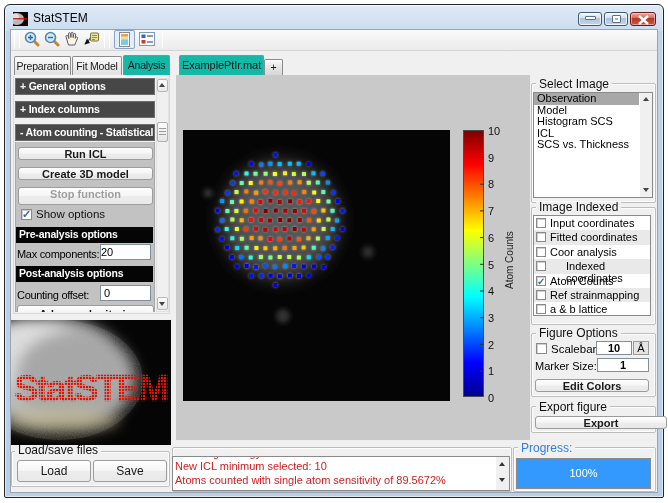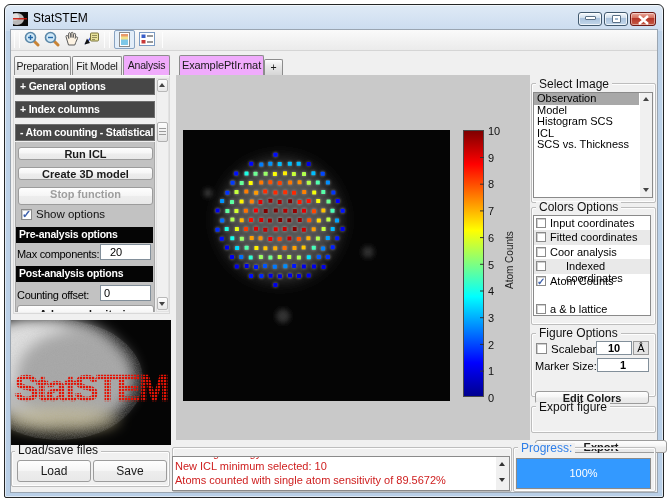--- a/index.html
+++ b/index.html
@@ -35,21 +35,21 @@
 .hdr{position:absolute;left:15px;width:140px;height:17px;background:#474747;border:1px solid #6e6e6e;
   color:#fff;font-size:10.5px;font-weight:bold;line-height:15px;padding-left:4px;letter-spacing:-0.2px;white-space:nowrap;}
 .bbar{position:absolute;left:16px;width:137px;height:16px;background:#050505;
   color:#fff;font-size:10.5px;font-weight:bold;line-height:15px;padding-left:3px;letter-spacing:-0.2px;white-space:nowrap;}
 .cb{position:absolute;width:11px;height:11px;background:#fff;border:1px solid #8a8a8a;
   box-shadow:inset 1px 1px 0 #cfcfcf;}
 .check{position:absolute;font-size:11px;color:#3f62ad;font-weight:bold;left:0px;top:-2px;}
 .tab{position:absolute;top:56px;height:32px;border:1px solid #8c8c8c;border-bottom:none;
   border-radius:2px 2px 0 0;background:linear-gradient(#fcfcfc,#e8e8e8 40%,#d6d6d6);
   font-size:10.5px;letter-spacing:-0.2px;color:#1a1a1a;text-align:center;line-height:18px;white-space:nowrap;}
-.tab.active{background:#f0abfc;height:20px;top:55px;z-index:3;}
+.tab.active{background:#14b8a6;height:20px;top:55px;z-index:3;}
 .li{font-size:11px;color:#000;padding-left:3px;line-height:11.5px;white-space:nowrap;}
 .ck-row{position:absolute;left:0;width:100%;font-size:11px;color:#000;}
 </style>
 </head>
 <body>
 <div class="win"></div>
 
 <div class="client"></div>
 
 <div class="ticon">
@@ -128,21 +128,21 @@
   <div class="abs" style="left:15px;top:142px;width:140px;height:170px;background:#c2c2c2;border:1px solid #a8a8a8;border-top:none;"></div>
   <div class="btn" style="left:18px;top:147px;width:135px;height:13px;line-height:12px;font-size:11px;font-weight:bold;">Run ICL</div>
   <div class="btn" style="left:18px;top:167px;width:135px;height:13px;line-height:12px;font-size:11px;font-weight:bold;">Create 3D model</div>
   <div class="btn" style="left:18px;top:187px;width:135px;height:18px;line-height:12px;font-size:11px;font-weight:bold;color:#9e9e9e;">Stop function</div>
   <div class="cb" style="left:21px;top:209px;">
       <span class="check">✓</span>
     </div>
   <div class="abs" style="left:36px;top:208px;font-size:11.5px;font-weight:normal;color:#111;">Show options</div>
   <div class="bbar" style="top:227px;">Pre-analysis options</div>
   <div class="abs" style="left:17px;top:248px;font-size:11px;color:#000;letter-spacing:-0.3px;">Max components:</div>
-  <div class="edit" style="left:100px;top:244px;width:51px;height:16px;line-height:14px;padding-left:9px;">20</div>
+  <div class="edit" style="left:100px;top:244px;width:51px;height:16px;line-height:14px;padding-left:0;">20</div>
   <div class="bbar" style="top:266px;">Post-analysis options</div>
   <div class="abs" style="left:17px;top:289px;font-size:11px;color:#000;letter-spacing:-0.3px;">Counting offset:</div>
   <div class="edit" style="left:100px;top:285px;width:51px;height:16px;line-height:14px;padding-left:3px;">0</div>
   <div class="abs" style="left:17px;top:305px;width:137px;height:7px;overflow:hidden;">
     <div class="btn" style="left:0;top:0;width:137px;height:16px;line-height:17px;font-size:11px;font-weight:bold;">Advanced criteria</div>
   </div>
 
   <div class="abs" style="left:156px;top:78px;width:13px;height:234px;background:#f0f0f0;border:1px solid #e2e2e2;"></div>
   <div class="abs" style="left:157px;top:79px;width:11px;height:13px;background:linear-gradient(#fdfdfd,#e8e8e8);border:1px solid #b8b8b8;border-radius:2px;"></div>
   <div class="abs" style="left:159px;top:83px;width:0;height:0;border-left:3.5px solid transparent;border-right:3.5px solid transparent;border-bottom:4px solid #444;"></div>
@@ -546,21 +546,21 @@
   <div class="abs li" style="left:534px;top:93px;width:105px;background:#a8a8a8;">Observation</div>
   <div class="abs li" style="left:534px;top:104.5px;">Model</div>
   <div class="abs li" style="left:534px;top:116px;">Histogram SCS</div>
   <div class="abs li" style="left:534px;top:127.5px;">ICL</div>
   <div class="abs li" style="left:534px;top:139px;">SCS vs. Thickness</div>
   <div class="abs" style="left:640px;top:93px;width:12px;height:104px;background:#f0f0f0;"></div>
   <div class="abs" style="left:643px;top:97px;width:0;height:0;border-left:3.5px solid transparent;border-right:3.5px solid transparent;border-bottom:4px solid #444;"></div>
   <div class="abs" style="left:643px;top:188px;width:0;height:0;border-left:3.5px solid transparent;border-right:3.5px solid transparent;border-top:4px solid #444;"></div>
 
   <div class="group" style="left:531px;top:207px;width:125px;height:118px;"></div>
-  <div class="gtitle" style="left:536px;top:202px;">Colors Options</div>
+  <div class="gtitle" style="left:536px;top:202px;">Image Indexed</div>
   <div class="abs" style="left:533px;top:215px;width:118px;height:101px;background:#fff;border:1px solid #8a8a8a;" id="cklist">
     <div class="ck-row" style="top:0;height:14.4px;">
         <span class="cb" style="left:2px;top:2px;width:10px;height:10px;"></span>
         <span class="abs" style="left:16px;top:1px;">Input coordinates</span>
       </div>
     <div class="ck-row" style="top:14.4px;height:14.4px;background:#e9e9e9;">
         <span class="cb" style="left:2px;top:2px;width:10px;height:10px;"></span>
         <span class="abs" style="left:16px;top:1px;">Fitted coordinates</span>
       </div>
     <div class="ck-row" style="top:28.8px;height:14.4px;">
@@ -570,39 +570,43 @@
     <div class="ck-row" style="top:43.2px;height:14.4px;background:#e9e9e9;">
         <span class="cb" style="left:2px;top:2px;width:10px;height:10px;"></span>
         <span class="abs" style="left:32px;top:1px;">Indexed coordinates</span>
       </div>
     <div class="ck-row" style="top:57.6px;height:14.4px;">
         <span class="cb" style="left:2px;top:2px;width:10px;height:10px;">
           <span class="check" style="font-size:10px;top:-1px;">✓</span>
         </span>
         <span class="abs" style="left:16px;top:1px;">Atom Counts</span>
       </div>
+    <div class="ck-row" style="top:72px;height:14.4px;background:#e9e9e9;">
+        <span class="cb" style="left:2px;top:2px;width:10px;height:10px;"></span>
+        <span class="abs" style="left:16px;top:1px;">Ref strainmapping</span>
+      </div>
     <div class="ck-row" style="top:86.4px;height:14.4px;">
         <span class="cb" style="left:2px;top:2px;width:10px;height:10px;"></span>
         <span class="abs" style="left:16px;top:1px;">a &amp; b lattice</span>
       </div>
   </div>
 
   <div class="group" style="left:531px;top:333px;width:125px;height:64px;"></div>
   <div class="gtitle" style="left:536px;top:328px;">Figure Options</div>
   <div class="cb" style="left:536px;top:343px;"></div>
   <div class="abs" style="left:551px;top:343px;font-size:11.5px;">Scalebar</div>
   <div class="edit" style="left:596px;top:341px;width:36px;height:14px;line-height:12px;text-align:center;font-weight:bold;">10</div>
   <div class="abs" style="left:633px;top:341px;width:16px;height:14px;background:#e4e4e4;border:1px solid #9a9a9a;font-size:11px;text-align:center;line-height:13px;">Å</div>
   <div class="abs" style="left:535px;top:360px;font-size:11px;">Marker Size:</div>
   <div class="edit" style="left:597px;top:358px;width:52px;height:14px;line-height:12px;text-align:center;font-weight:bold;">1</div>
-  <div class="btn" style="left:535px;top:379px;width:114px;height:13px;line-height:12px;font-size:11px;font-weight:bold;margin-top:12px;">Edit Colors</div>
+  <div class="btn" style="left:535px;top:379px;width:114px;height:13px;line-height:12px;font-size:11px;font-weight:bold;">Edit Colors</div>
 
   <div class="group" style="left:531px;top:406px;width:125px;height:27px;"></div>
   <div class="gtitle" style="left:536px;top:402px;">Export figure</div>
-  <div class="btn" style="left:535px;top:416px;width:132px;height:13px;line-height:12px;font-size:11px;font-weight:bold;margin-top:24px;">Export</div>
+  <div class="btn" style="left:535px;top:416px;width:132px;height:13px;line-height:12px;font-size:11px;font-weight:bold;">Export</div>
 </div>
 
 <div id="bottombar">
 
   <div class="group" style="left:172px;top:447px;width:340px;height:45px;"></div>
   <div class="gtitle" style="left:177px;top:466px;color:#6d28d9;">Messages:</div>
   <div class="abs" style="left:172px;top:456px;width:338px;height:35px;background:#fff;border:1px solid #8a8a8a;overflow:hidden;">
     <div class="abs" style="left:2px;top:-10px;font-size:11px;color:#cf2020;">Counting strategy</div>
     <div class="abs" style="left:2px;top:3px;font-size:11px;color:#cf2020;">New ICL minimum selected: 10</div>
     <div class="abs" style="left:2px;top:17px;font-size:11px;color:#cf2020;">Atoms counted with single atom sensitivity of 89.5672%</div>

